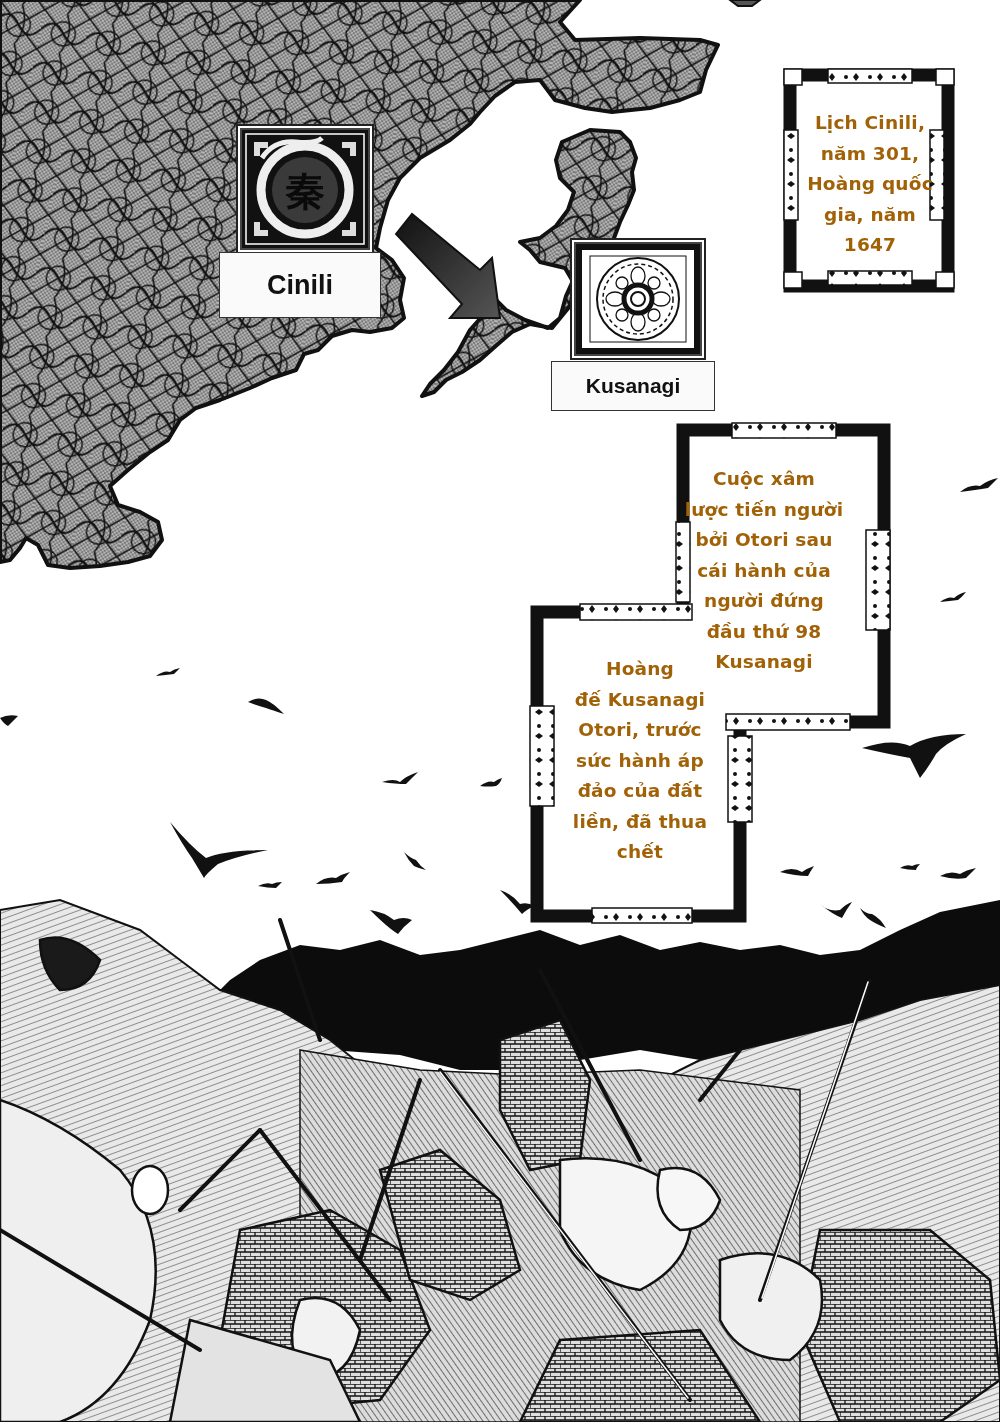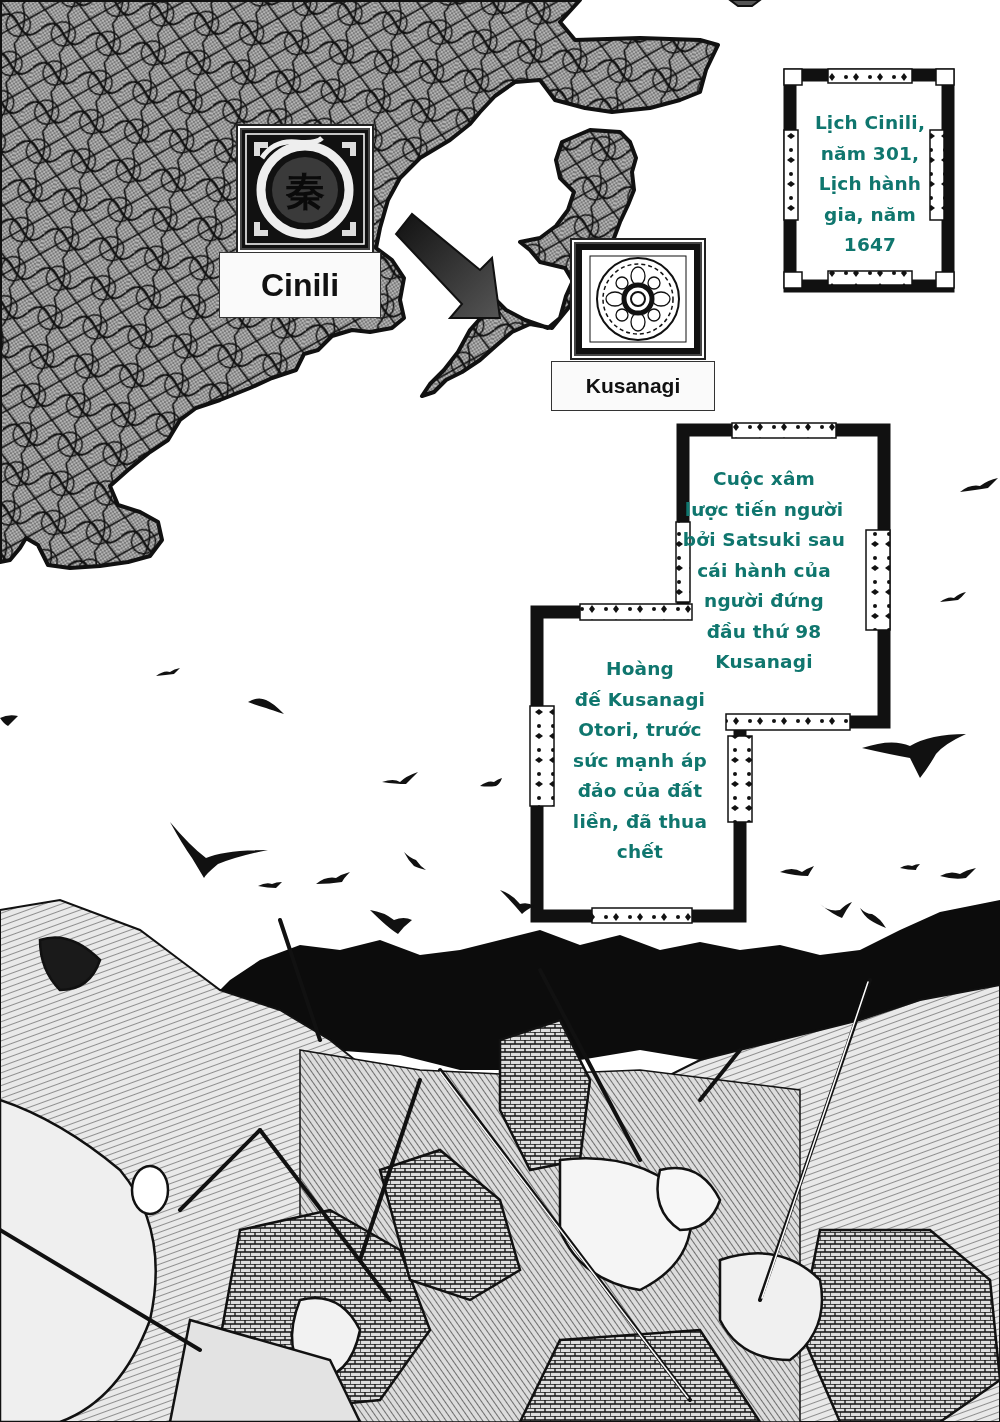--- a/index.html
+++ b/index.html
@@ -11,21 +11,21 @@
   .emblem-box {
     position: absolute; background: #111; border: 2px solid #444;
     box-shadow: 0 0 0 2px #fff, 0 0 0 4px #222;
   }
   .label-box {
     position: absolute; background: #fafafa; border: 1.5px solid #333;
     display: flex; align-items: center; justify-content: center;
     font-family: "Liberation Sans", sans-serif; font-weight: bold; color: #111;
   }
   .caption {
-    position: absolute; color: #0f766e; text-align: center;
+    position: absolute; color: #a16207; text-align: center;
     font-family: "DejaVu Sans", sans-serif; font-weight: bold;
     font-size: 18.5px; line-height: 30.5px; letter-spacing: 0.2px;
   }
 </style>
 </head>
 <body>
 
 <svg class="layer" width="1000" height="1422" viewBox="0 0 1000 1422">
   <defs>
     <pattern id="halftone" width="4" height="4" patternUnits="userSpaceOnUse">
@@ -60,21 +60,21 @@
 <div class="emblem-box" style="left:240px; top:128px; width:126px; height:118px;">
   <svg width="126" height="118" viewBox="0 0 126 118">
     <rect x="4" y="4" width="118" height="110" fill="#111" stroke="#fff" stroke-width="1.5"></rect>
     <circle cx="63" cy="60" r="44" fill="none" stroke="#eee" stroke-width="9"></circle>
     <circle cx="63" cy="60" r="33" fill="#3a3a3a"></circle>
     <path d="M20 28 q 12 -18 34 -16 q 20 2 26 -4" fill="none" stroke="#eee" stroke-width="5"></path>
     <path d="M12 12 h14 v6 h-8 v8 h-6z M114 12 h-14 v6 h8 v8 h6z M12 106 h14 v-6 h-8 v-8 h-6z M114 106 h-14 v-6 h8 v-8 h6z" fill="#ddd"></path>
     <text x="63" y="75" text-anchor="middle" font-size="40" font-weight="bold" fill="#0a0a0a" font-family="DejaVu Sans, sans-serif">秦</text>
   </svg>
 </div>
-<div class="label-box" style="left:219px; top:252px; width:160px; height:64px; font-size:32px;">
+<div class="label-box" style="left:219px; top:252px; width:160px; height:64px; font-size:27px;">
   <span>Cinili</span>
 </div>
 
 <div class="emblem-box" style="left:574px; top:242px; width:124px; height:110px; background:#fff;">
   <svg width="124" height="110" viewBox="0 0 124 110">
     <rect x="2" y="2" width="120" height="106" fill="#fff" stroke="#111" stroke-width="8"></rect>
     <rect x="14" y="12" width="96" height="86" fill="#fff" stroke="#111" stroke-width="1"></rect>
     <circle cx="62" cy="55" r="41" fill="none" stroke="#111" stroke-width="2"></circle>
     <circle cx="62" cy="55" r="35" fill="none" stroke="#111" stroke-width="1.5" stroke-dasharray="4 3"></circle>
     <g fill="none" stroke="#111" stroke-width="1.3">
@@ -130,40 +130,40 @@
     <rect x="676" y="522" width="14" height="80" fill="url(#ornamentV)" stroke="#111" stroke-width="1.5"></rect>
     <rect x="866" y="530" width="24" height="100" fill="url(#ornamentV)" stroke="#111" stroke-width="1.5"></rect>
     <rect x="530" y="706" width="24" height="100" fill="url(#ornamentV)" stroke="#111" stroke-width="1.5"></rect>
     <rect x="728" y="736" width="24" height="86" fill="url(#ornamentV)" stroke="#111" stroke-width="1.5"></rect>
   </g>
 </svg>
 
 <div class="caption" style="left:800px; top:108px; width:140px;">
   <div>Lịch Cinili,</div>
   <div>năm 301,</div>
-  <div>Lịch hành</div>
+  <div>Hoàng quốc</div>
   <div>gia, năm</div>
   <div>1647</div>
 </div>
 
 <div class="caption" style="left:671px; top:464px; width:186px;">
   <div>Cuộc xâm</div>
   <div>lược tiến người</div>
-  <div>bởi Satsuki sau</div>
+  <div>bởi Otori sau</div>
   <div>cái hành của</div>
   <div>người đứng</div>
   <div>đầu thứ 98</div>
   <div>Kusanagi</div>
 </div>
 
 <div class="caption" style="left:552px; top:654px; width:176px;text-align:center;">
   <div>Hoàng</div>
   <div>đế Kusanagi</div>
   <div>Otori, trước</div>
-  <div>sức mạnh áp</div>
+  <div>sức hành áp</div>
   <div>đảo của đất</div>
   <div>liền, đã thua</div>
   <div>chết</div>
 </div>
 
 <svg class="layer" width="1000" height="1422" viewBox="0 0 1000 1422">
   <g fill="#111">
     <path d="M960 492 q 10 -8 20 -6 q 8 -6 18 -8 q -6 6 -10 10 q -12 2 -28 4z"></path>
     <path d="M940 602 q 8 -6 14 -4 q 6 -5 12 -6 q -4 5 -8 8 q -8 1 -18 2z"></path>
     <path d="M862 748 q 30 -10 48 -2 q 20 -12 56 -12 q -22 10 -30 20 q -8 14 -16 24 q -6 -12 -10 -20 q -22 -4 -48 -10z"></path>

